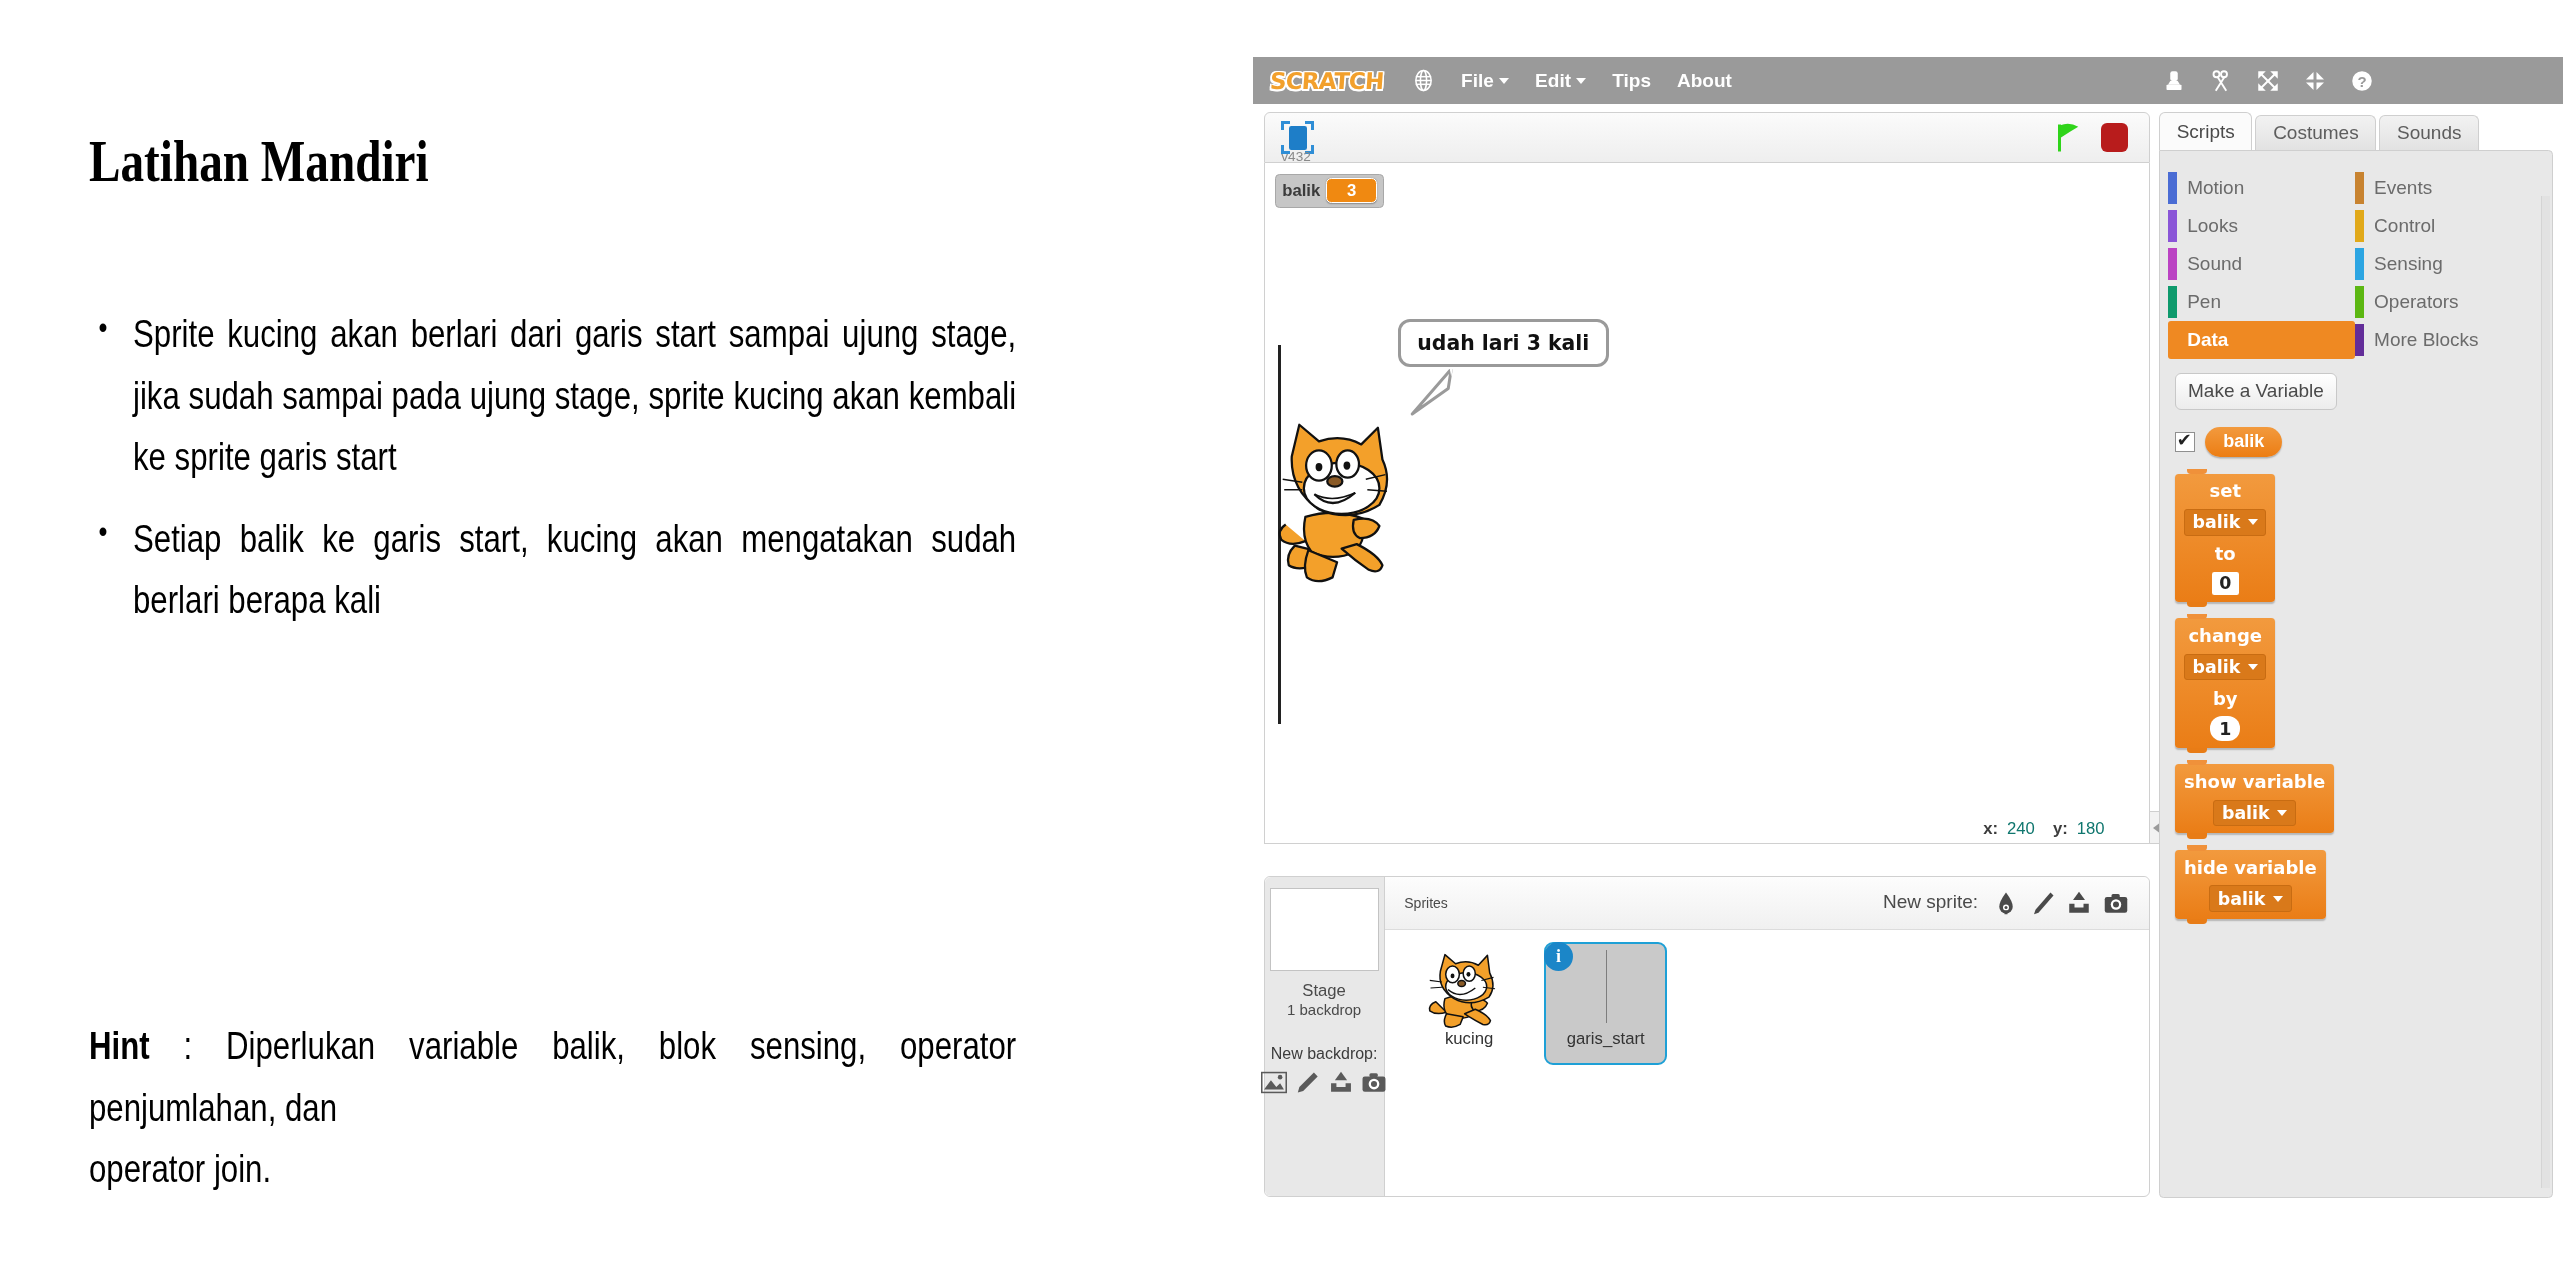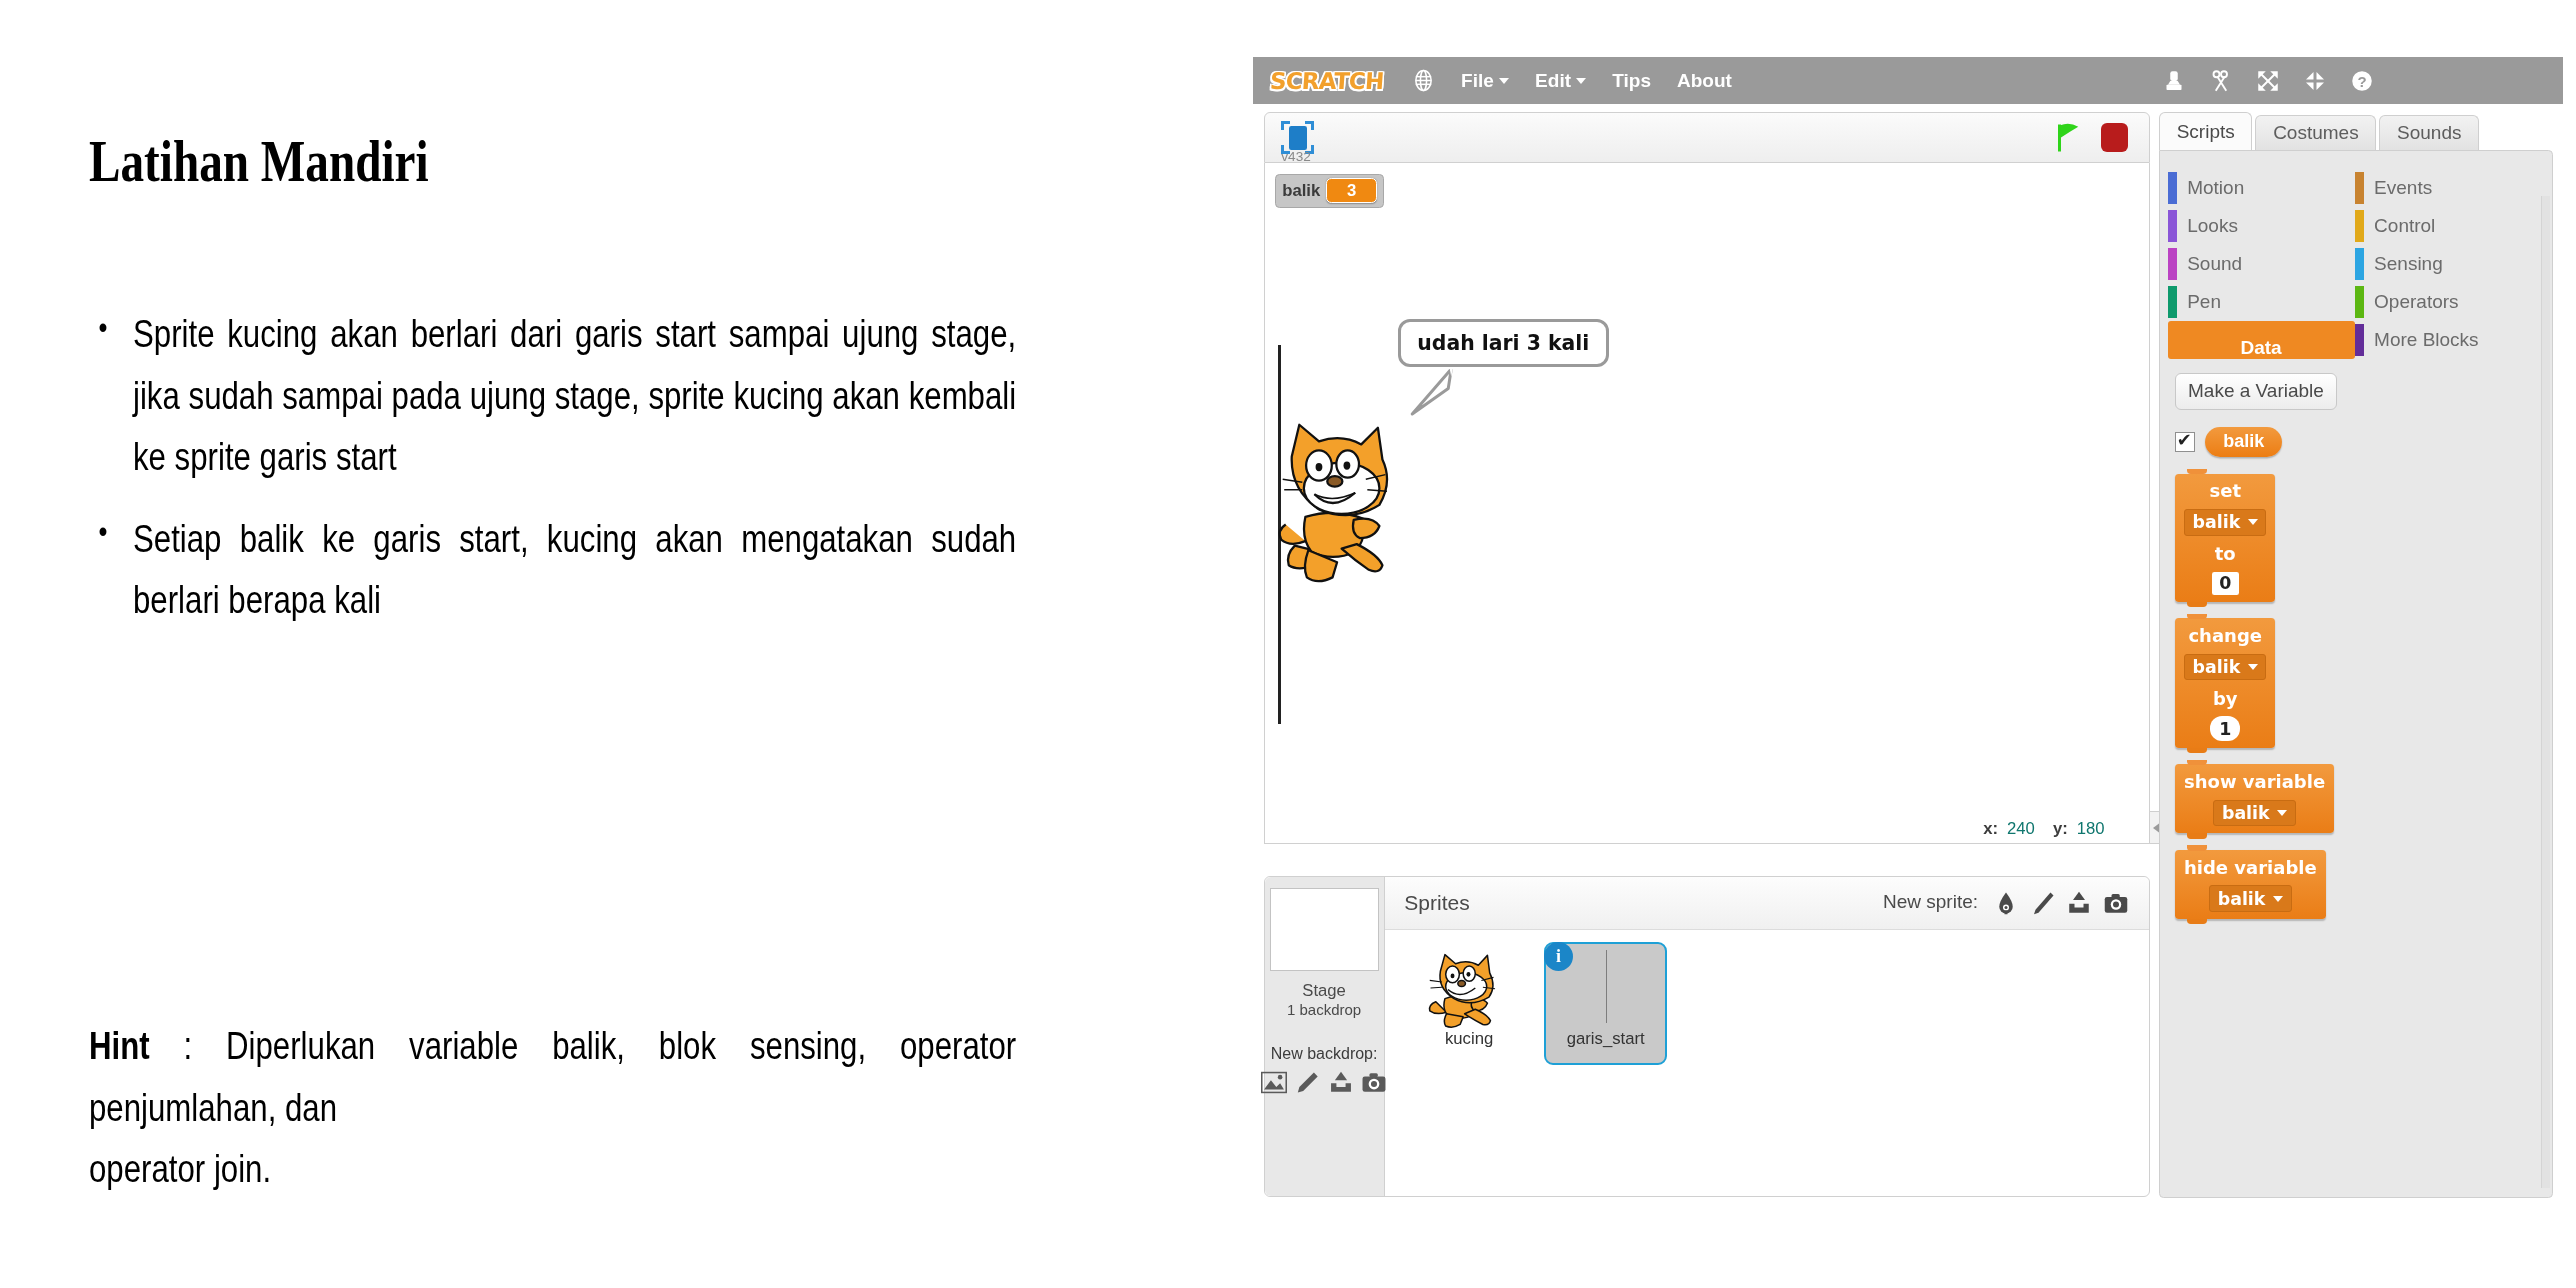--- a/index.html
+++ b/index.html
@@ -240,21 +240,21 @@
 
   .sprite-list { flex: 1; position: relative; }
   .sprite-header {
     height: 53px;
     background: linear-gradient(#fdfdfd, #f0f0f0);
     border-bottom: 0.8px solid #dcdcdc;
     border-radius: 0 6px 0 0;
     display: flex; align-items: center;
     padding: 0 19.7px;
   }
-  .sprites-title { font-size: 21px; color: #4a4a4a; }
+  .sprites-title { font-size: 14px; color: #4a4a4a; }
   .new-sprite-group { margin-left: auto; display: flex; gap: 10.6px; }
   .new-sprite-label { font-size: 19px; color: #4a4a4a; margin-right: 4.5px; }
   .ns-icon { width: 26px; height: 24px; }
 
   .sprite-items { display: flex; gap: 13.6px; padding: 12px 7.6px 0 23px; }
   .sprite-card {
     width: 123px; height: 123px;
     border: 2.3px solid transparent;
     border-radius: 9px;
     position: relative;
@@ -308,21 +308,20 @@
     grid-template-columns: 1fr 1fr;
     row-gap: 0px;
     padding: 6px 10.6px 0 7.6px;
   }
   .cat-cell { display: flex; align-items: center; height: 38px; }
   .cat-swatch { width: 9px; height: 32px; margin-right: 10.6px; }
   .cat-label { font-size: 19px; color: #6b6b6b; }
   .cat-cell.active {
     background: #ef8922;
     border-radius: 3px;
-    flex-direction: column;
   }
   .cat-cell.active .cat-label { color: #ffffff; font-weight: bold; }
   .cat-cell.active .cat-swatch { background: transparent !important; }
 
   .palette-body { padding: 13.6px 0 0 15px; }
   .gray-button {
     display: inline-block;
     background: linear-gradient(#ffffff, #ececec);
     border: 0.8px solid #c8c8c8;
     border-radius: 6px;

